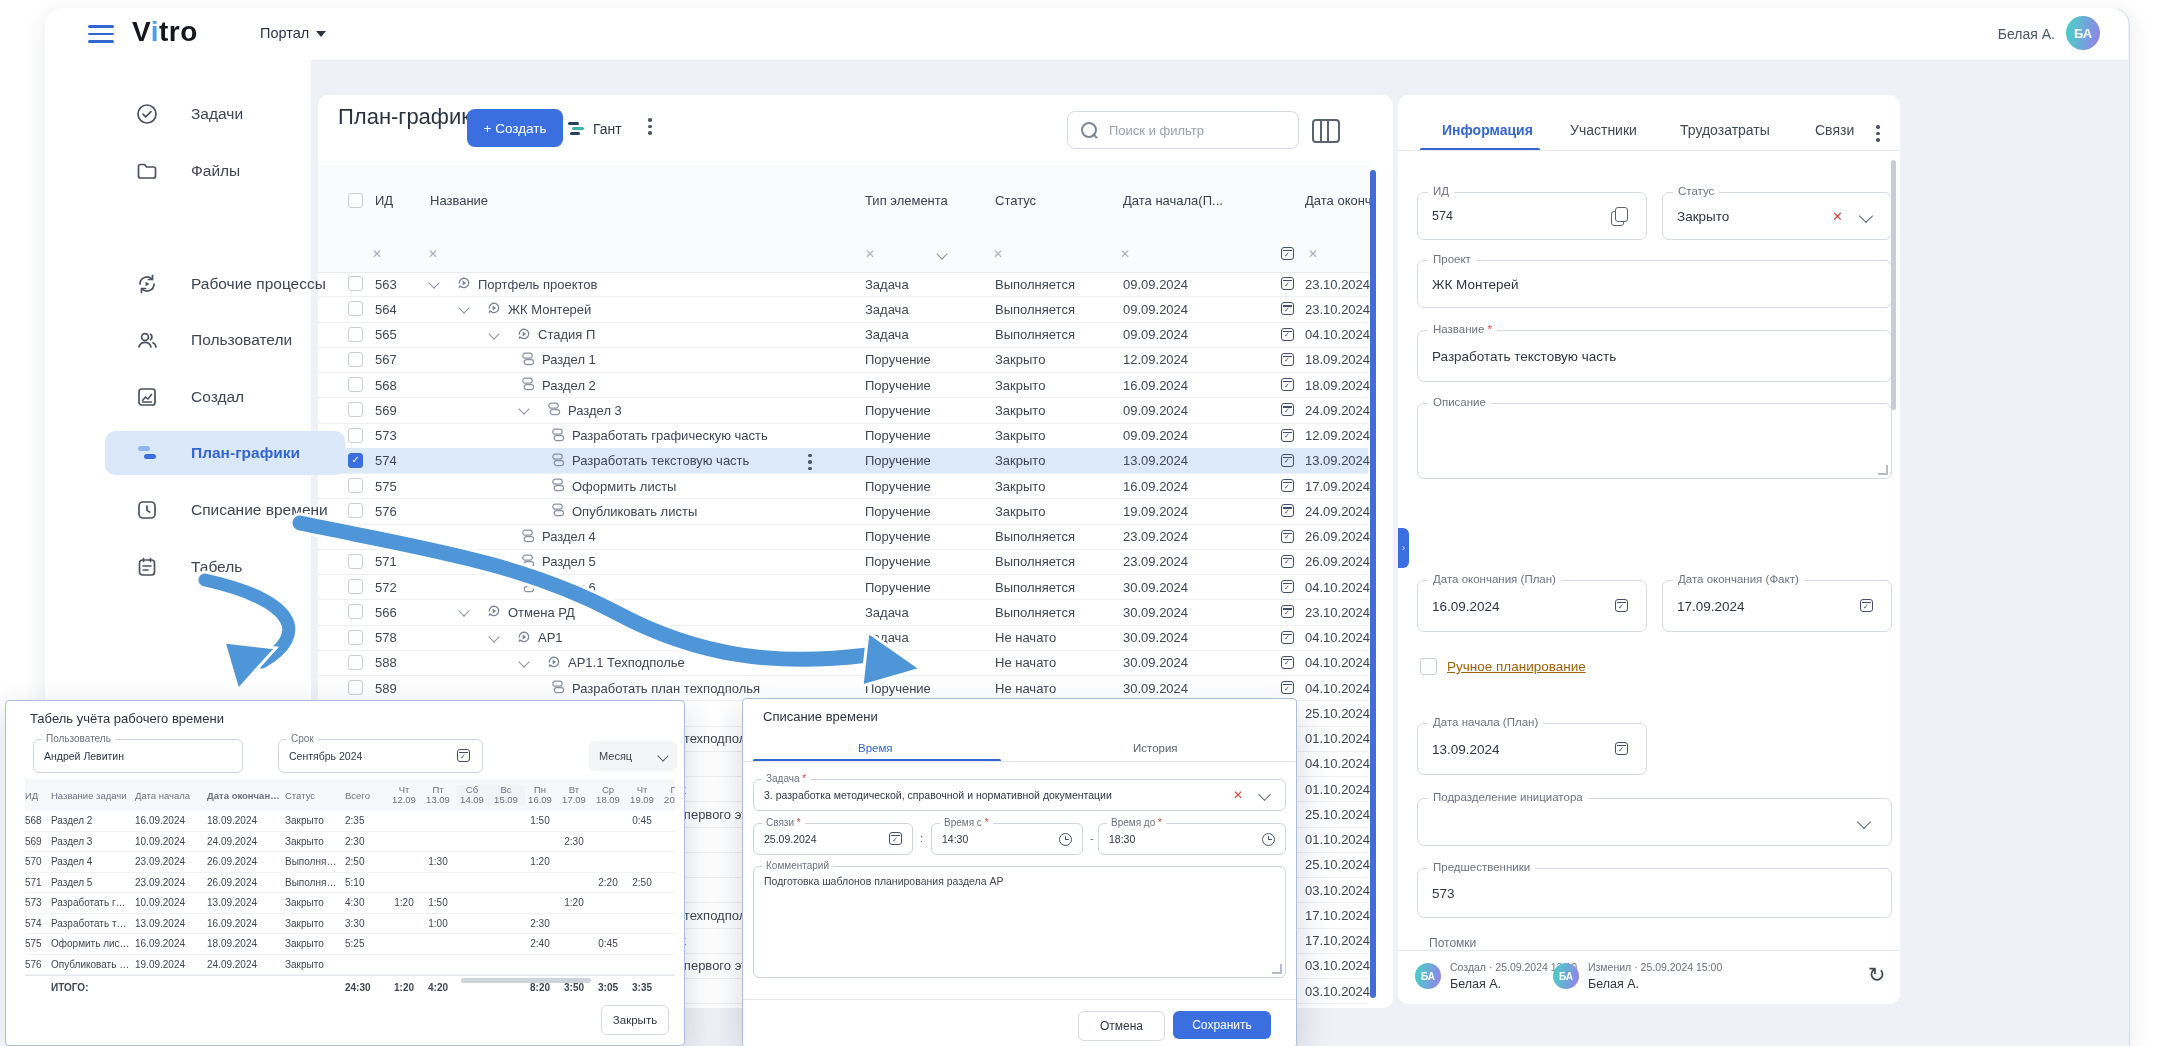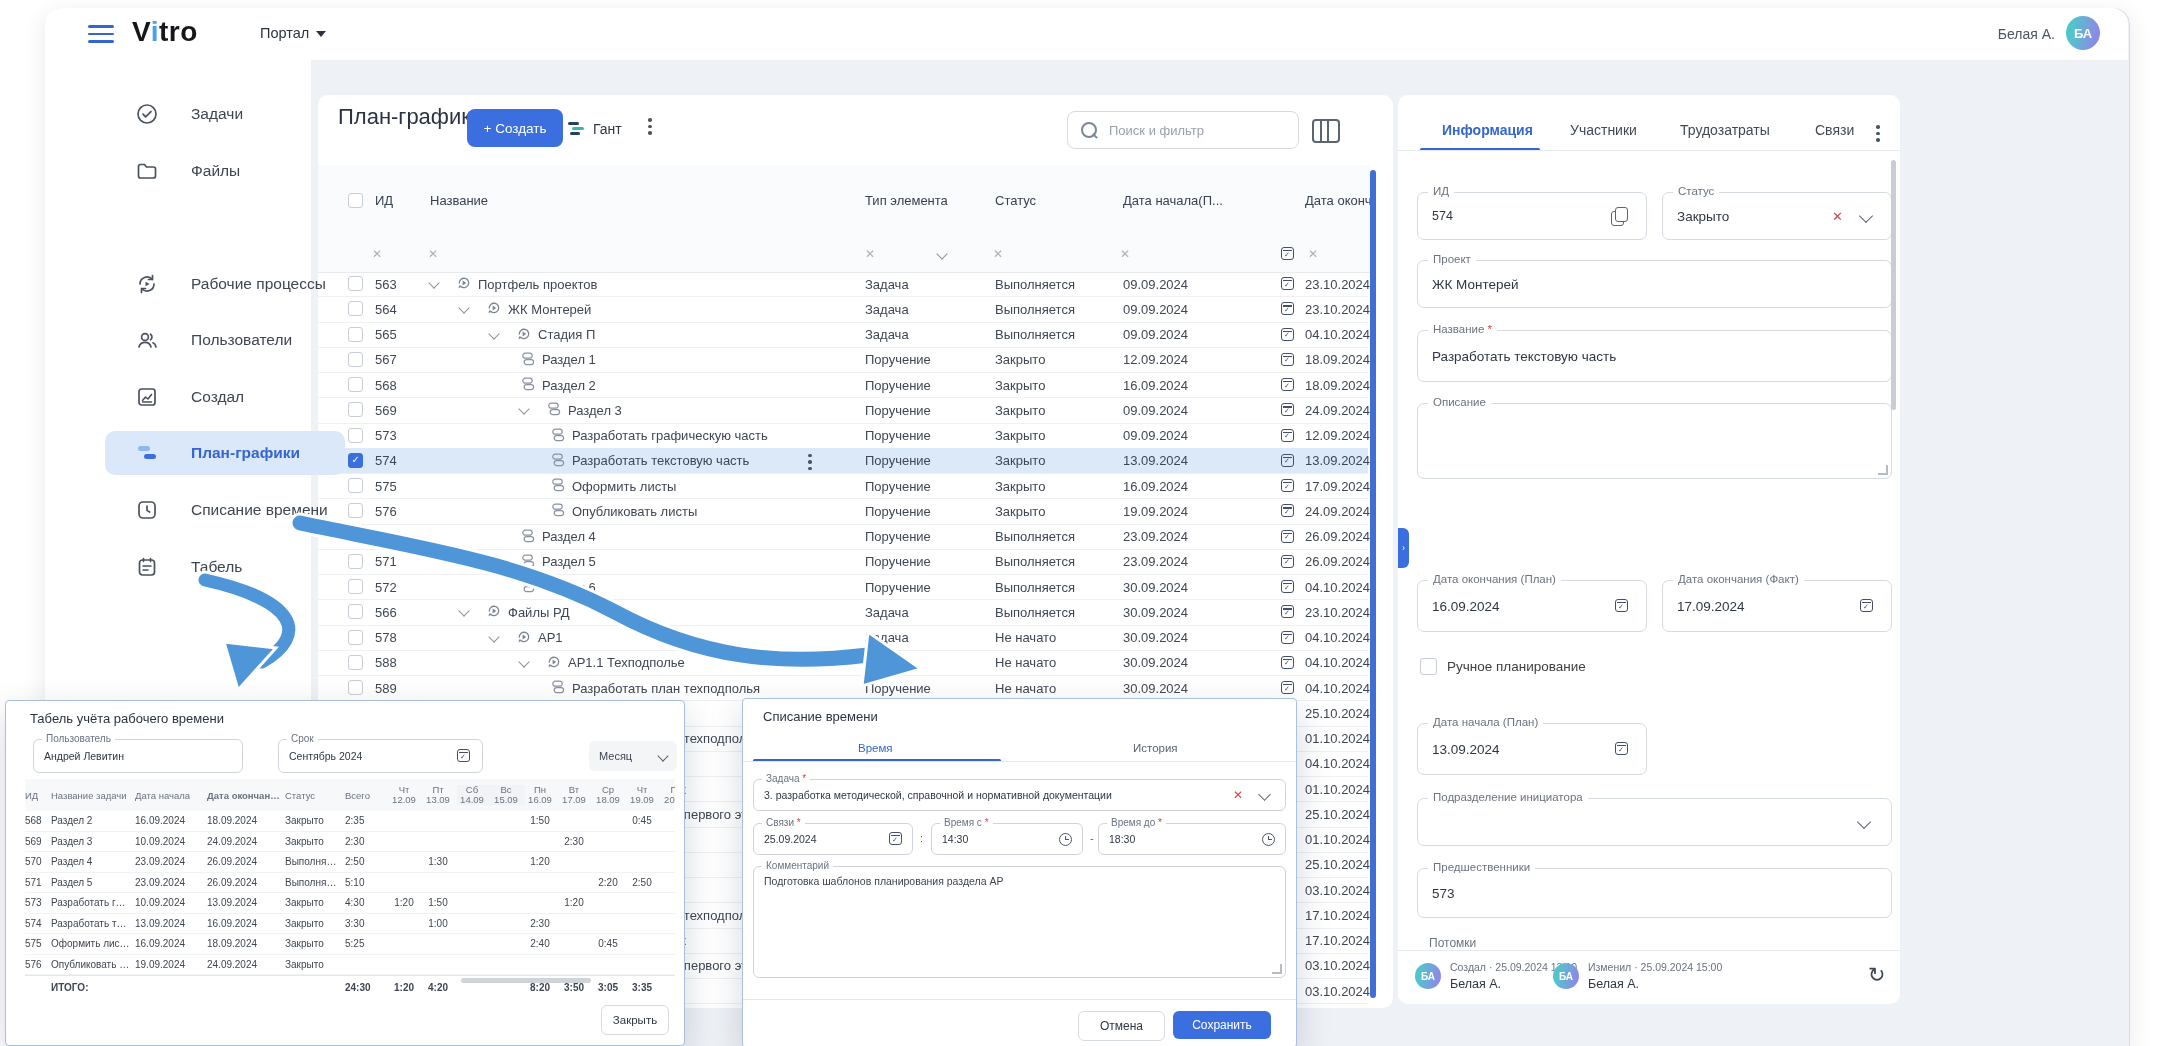--- a/index.html
+++ b/index.html
@@ -465,21 +465,21 @@
         <span class="chk" style="position:absolute;left:30px;top:5px;"></span>
            <span class="tcell" style="left:57px;">566</span>
         <span class="chevd" style="position:absolute;left:142px;top:8px;"></span>
         <span style="position:absolute;left:168px;top:4px;">
           <svg width="16" height="16" viewBox="0 0 16 16">
             <path d="M3.3 8a4.7 4.7 0 1 1 1.4 3.3" fill="none" stroke="#7a8494" stroke-width="1.3" stroke-linecap="round"></path>
             <path d="M2.6 13.2l.5-3 2.6 1.4z" fill="#7a8494"></path>
             <path d="M6.6 5.6l3.6 2.4-3.6 2.4z" fill="#7a8494"></path>
           </svg>
         </span>
-        <span class="tcell" style="left:190px;">Файлы РД</span>
+        <span class="tcell" style="left:190px;">Отмена РД</span>
         <span class="tcell" style="left:547px;">Задача</span>
         <span class="tcell" style="left:677px;">Выполняется</span>
         <span class="tcell" style="left:805px;">30.09.2024</span>
         <span class="calic" style="position:absolute;left:963px;top:6px;"></span>
         <span class="tcell" style="left:987px;">23.10.2024</span>
       </div>
       <div class="trow" style="top: 624.5px;">
         <span class="chk" style="position:absolute;left:30px;top:5px;"></span>
            <span class="tcell" style="left:57px;">578</span>
         <span class="chevd" style="position:absolute;left:172px;top:8px;"></span>
@@ -773,21 +773,21 @@
     <span class="fval">16.09.2024</span>
     <span class="calic" style="position:absolute;right:18px;top:18px;"></span>
   </div>
   <div class="field" style="left:264px;top:485px;width:230px;height:52px;">
     <span class="flabel">Дата окончания (Факт)</span>
     <span class="fval">17.09.2024</span>
     <span class="calic" style="position:absolute;right:18px;top:18px;"></span>
   </div>
   <div style="position:absolute;left:22px;top:563px;display:flex;align-items:center;gap:10px;">
     <span class="chk" style="width:17px;height:17px;"></span>
-    <span style="font-size:13.5px;color:#404040;">Ручное планирование</span>
+    <span style="font-size:13.5px;color:#a16207;text-decoration:underline;">Ручное планирование</span>
   </div>
   <div class="field" style="left:19px;top:628px;width:230px;height:52px;">
     <span class="flabel">Дата начала (План)</span>
     <span class="fval">13.09.2024</span>
     <span class="calic" style="position:absolute;right:18px;top:18px;"></span>
   </div>
   <div class="field" style="left:19px;top:703px;width:475px;height:48px;">
     <span class="flabel">Подразделение инициатора</span>
     <span class="fchev" style="right:22px;top:18px;"></span>
   </div>

